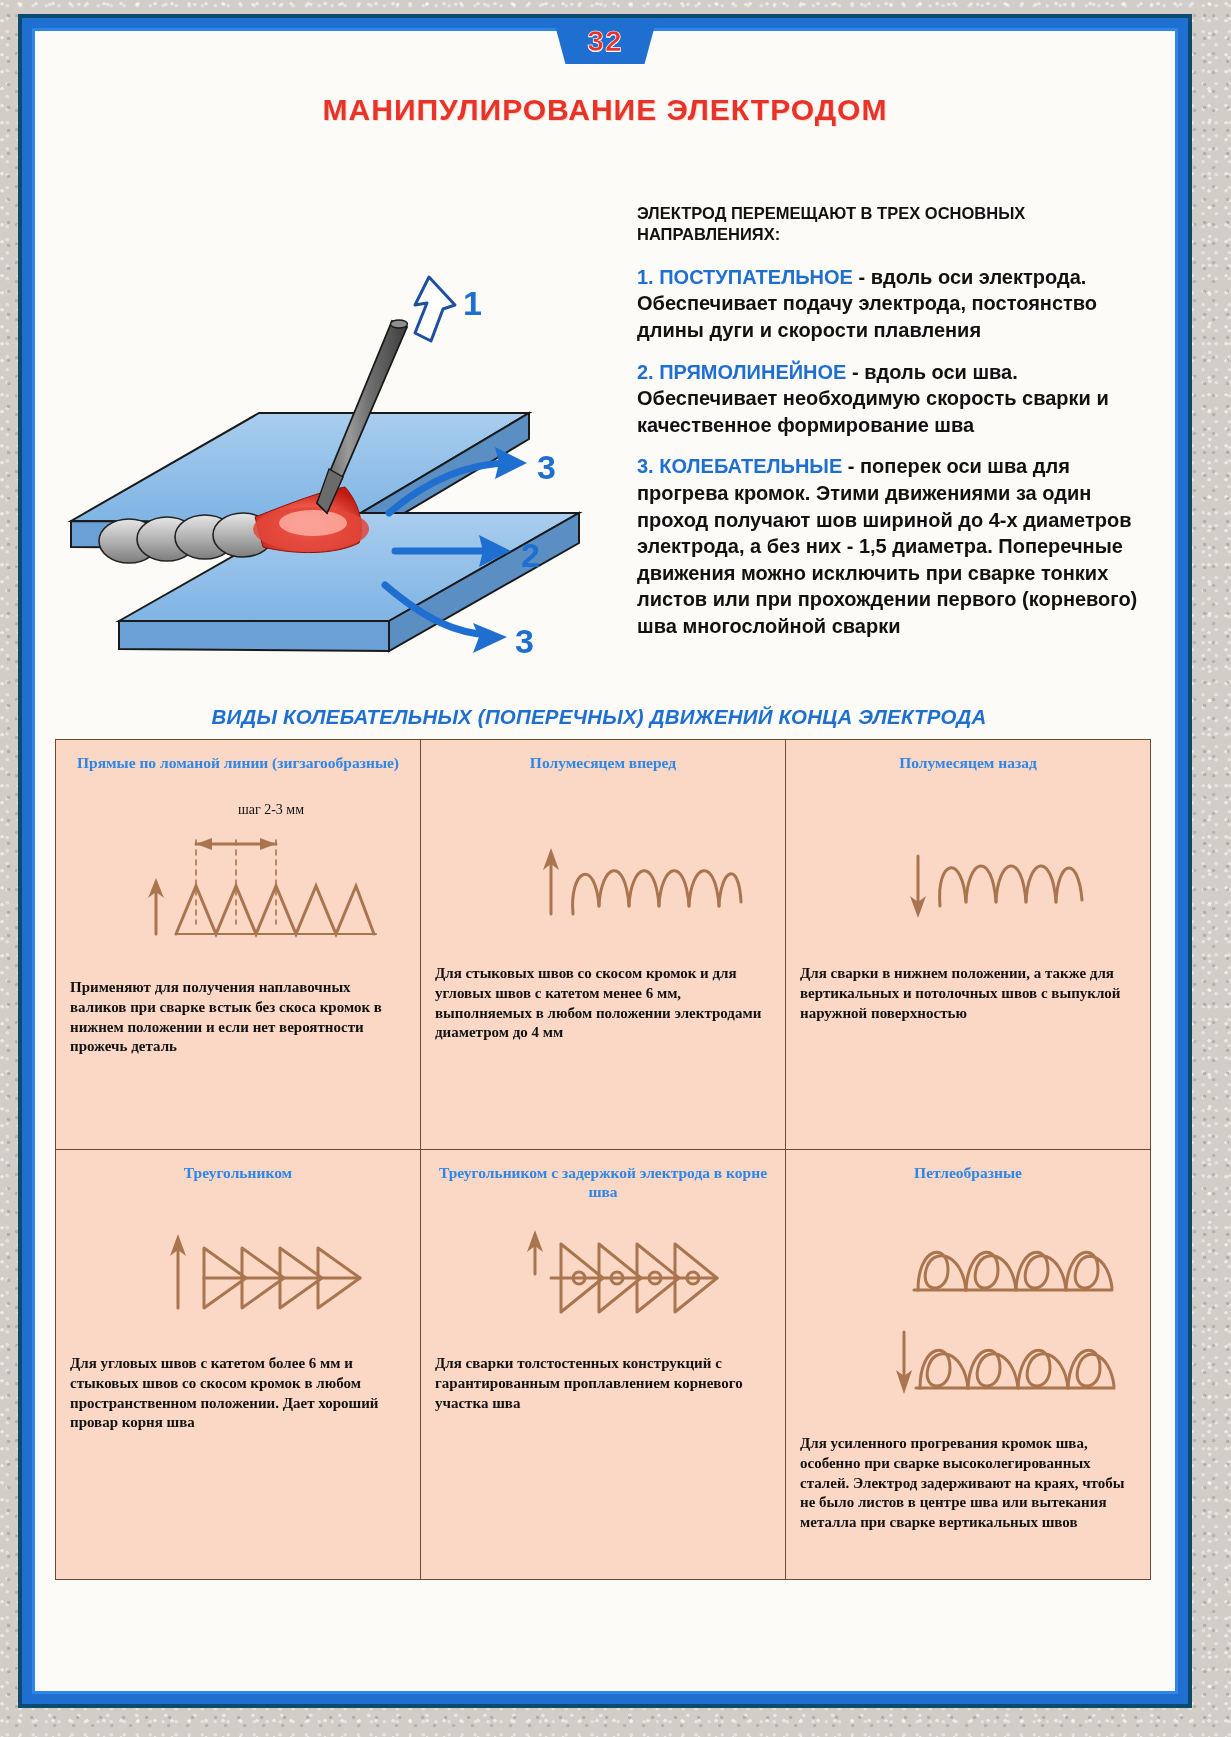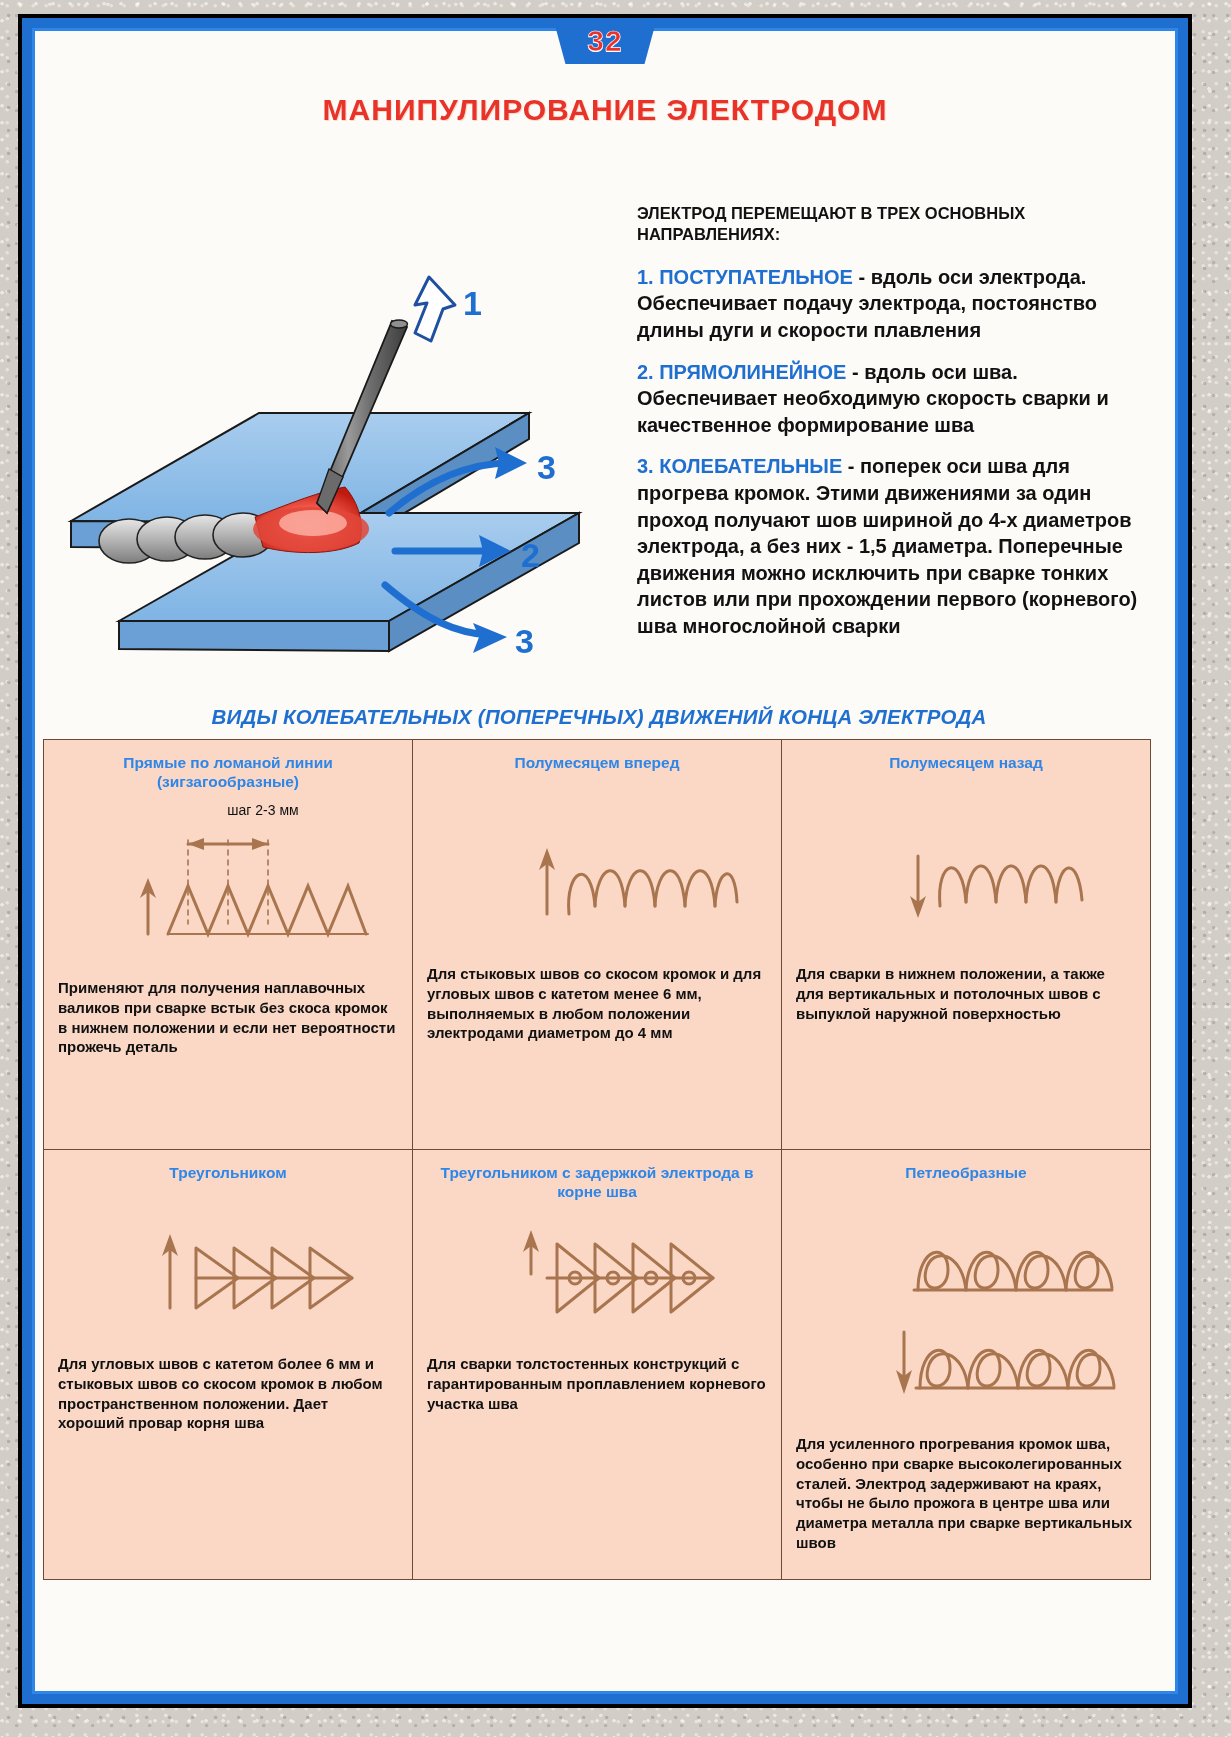--- a/index.html
+++ b/index.html
@@ -21,21 +21,21 @@
       radial-gradient(circle at 72% 15%, rgba(255,255,255,.5) 0 1.5px, transparent 2px),
       radial-gradient(circle at 88% 82%, rgba(120,115,110,.3) 0 1.5px, transparent 2px),
       radial-gradient(circle at 55% 44%, rgba(255,255,255,.4) 0 1.5px, transparent 2px);
     background-size: 17px 17px, 23px 23px, 29px 29px, 19px 19px, 13px 13px;
   }
   .poster {
     position: absolute;
     left: 18px; top: 14px;
     width: 1174px; height: 1694px;
     background: #1f6fd0;
-    border: 4px solid #000000;
+    border: 4px solid #0c4a6e;
     padding: 10px;
   }
   .poster-inner {
     width: 100%; height: 100%;
     background: #fdfbf7;
     border: 3px solid #2d86e8;
     position: relative;
     padding: 0;
   }
   
@@ -97,21 +97,21 @@
     text-align: center;
     color: #1f6fd0;
     font-weight: bold;
     font-size: 20.5px;
     font-style: italic;
     letter-spacing: .2px;
     margin: 2px 12px 10px 0;
   }
 
   
-  .tablewrap { padding: 0 24px 0 8px; }
+  .tablewrap { padding: 0 24px 0 20px; font-family: Liberation Serif, serif; }
   table.grid {
     width: 100%;
     border-collapse: collapse;
     background: #fbd9c8;
     table-layout: fixed;
   }
   table.grid td {
     border: 1px solid #6b4a36;
     vertical-align: top;
     padding: 0;
@@ -409,21 +409,21 @@
                     <path d="M112,176 C114,132 144,128 144,156 C144,180 116,180 122,156 C128,132 158,138 162,176"></path>
                     <path d="M162,176 C164,132 194,128 194,156 C194,180 166,180 172,156 C178,132 208,138 212,176"></path>
                     <path d="M212,176 C214,132 244,128 244,156 C244,180 216,180 222,156 C228,132 254,140 258,174"></path>
                     <line x1="60" y1="176" x2="258" y2="176"></line>
 
                     <line x1="48" y1="120" x2="48" y2="168"></line>
                     <polygon points="48,182 40,158 48,164 56,158" fill="#a9754f" stroke="none"></polygon>
                   </g>
                 </svg>
               </div>
-              <div class="cell-desc">Для усиленного прогревания кромок шва, особенно при сварке высоколегированных сталей. Электрод задерживают на краях, чтобы не было прожога в центре шва или диаметра металла при сварке вертикальных швов</div>
+              <div class="cell-desc">Для усиленного прогревания кромок шва, особенно при сварке высоколегированных сталей. Электрод задерживают на краях, чтобы не было листов в центре шва или вытекания металла при сварке вертикальных швов</div>
             </div>
           </td>
         </tr>
       </tbody>
         </table>
     </div>
 
   </div>
 </div>
 

